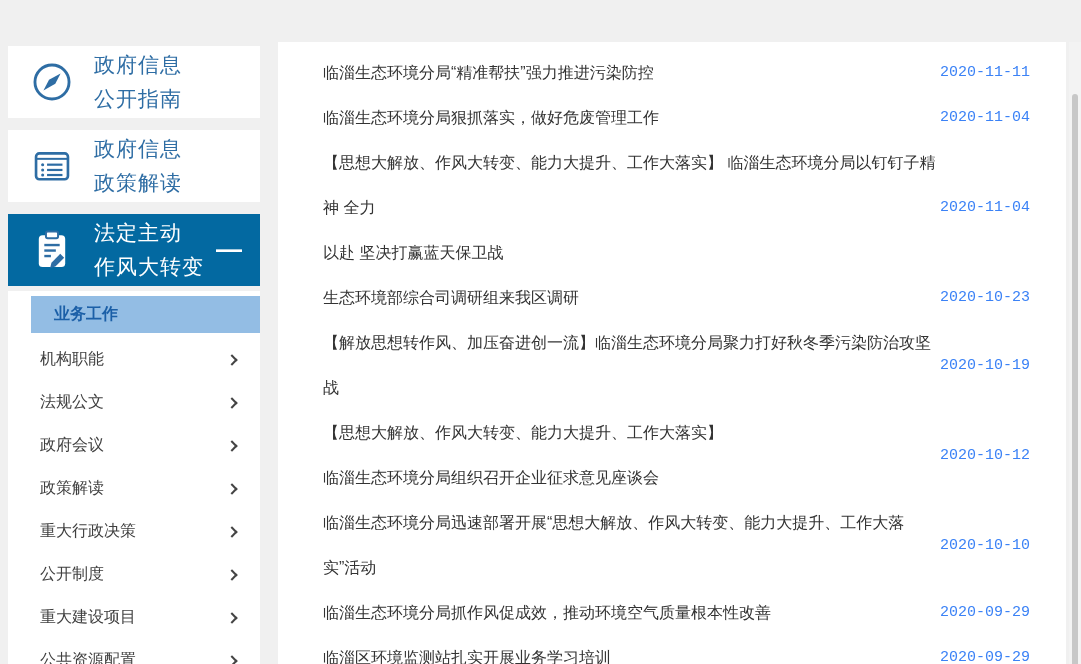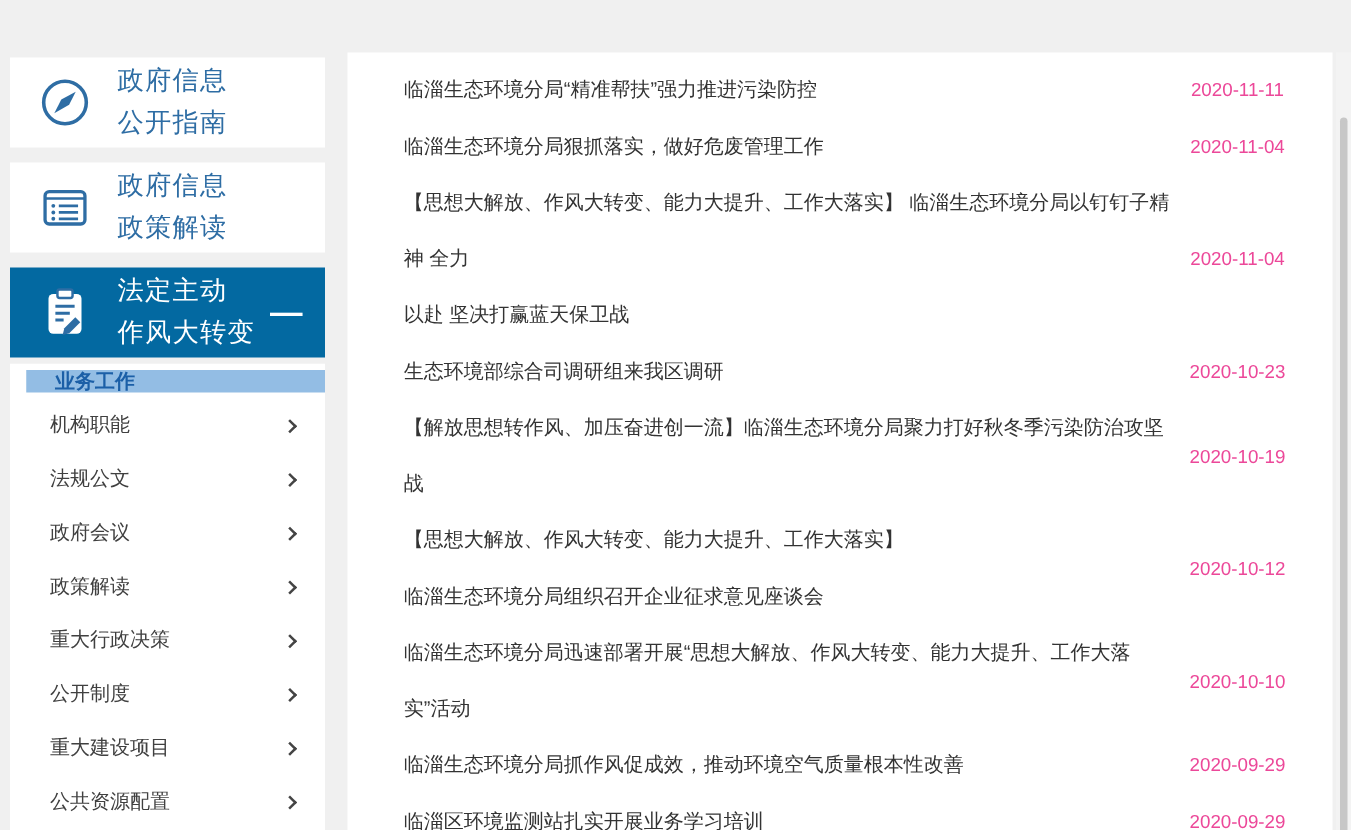--- a/index.html
+++ b/index.html
@@ -26,41 +26,41 @@
   .collapse-dash {
     position:absolute; right:18px; top:50%; transform:translateY(-58%);
     color:#fff; font-size:26px; font-weight:bold; line-height:10px;
   }
   .submenu { background:#fff; height:380px; overflow:hidden; padding-top:5px; }
   .submenu-item {
     height:43px; display:flex; align-items:center; justify-content:space-between;
     padding:0 24px 0 32px; font-size:16px; color:#404040; cursor:pointer;
   }
   .submenu-item.active {
-    height:18px; margin-left:13px; padding-left:23px; margin-bottom:5px;
+    height:37px; margin-left:23px; padding-left:23px; margin-bottom:5px;
     background:#93bde4; color:#1b5fa7; font-weight:bold;
   }
   .submenu-item .chevron {
     width:8px; height:8px; border-top:2px solid #444; border-right:2px solid #444;
     transform:rotate(45deg); flex-shrink:0;
   }
   
   .panel {
     position:absolute; left:278px; top:42px; width:788px;
     background:#fff; padding:8px 26px 12px 22px;
   }
   .news-row { display:flex; }
   .news-title {
     flex:1; font-size:16px; color:#333; line-height:45px;
     white-space:pre-line; cursor:pointer;margin-left:23px;
   }
   .news-date {
-    width:100px; flex-shrink:0; text-align:center; align-self:center;
-    font-size:15px; color:#ec4899;
-    font-family:Liberation Sans, sans-serif;
+    width:100px; flex-shrink:0; text-align:left; align-self:center;
+    font-size:15px; color:#3b82f6;
+    font-family:Liberation Mono, monospace;
   }
   
   .pagination { display:flex; align-items:center; margin-top:16px; }
   .total-label { font-size:15px; color:#555; margin-right:13px; white-space:nowrap; }
   .pbtn {
     min-width:33px; height:33px; padding:0 7px; margin-right:9px;
     border:1px solid #d9d9d9; border-radius:4px; background:#fff;
     display:flex; align-items:center; justify-content:center;
     font-size:15px; color:#333; cursor:pointer;
   }

